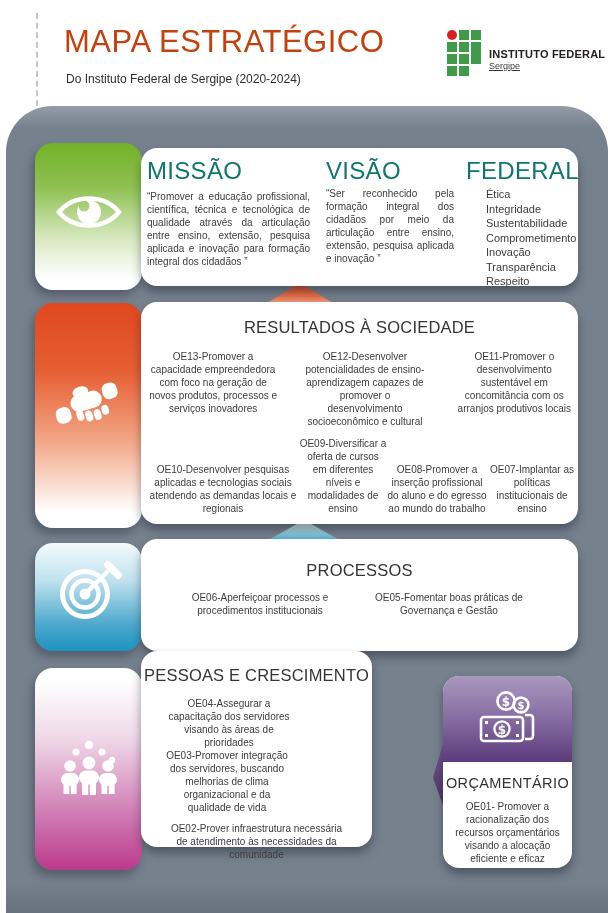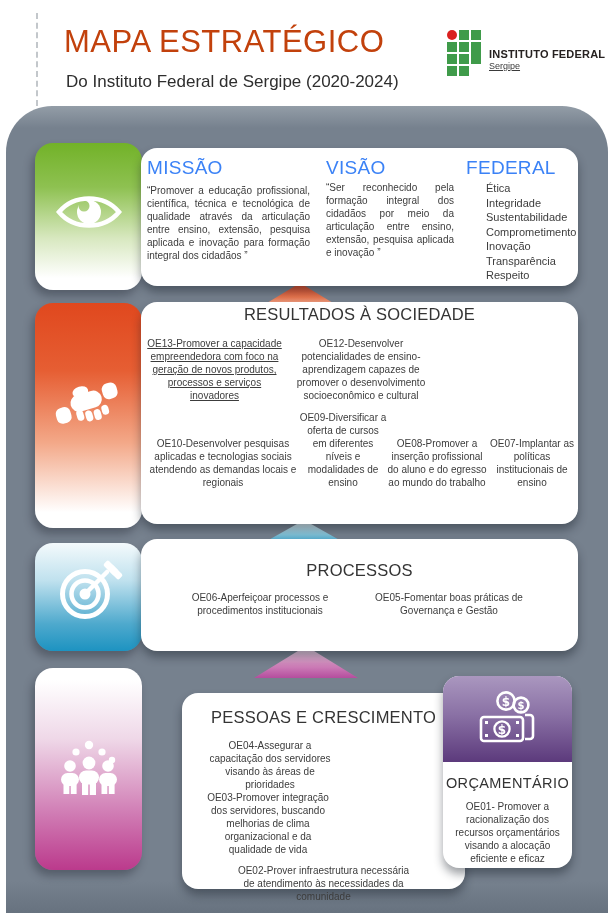--- a/index.html
+++ b/index.html
@@ -2,21 +2,21 @@
 <html><head>
 <meta charset="utf-8">
 <style>
   html,body{margin:0;padding:0;background:#fff;}
   .page{position:relative;width:608px;height:913px;background:#fff;overflow:hidden;
         font-family:"Liberation Sans","DejaVu Sans",sans-serif;}
 
   
   .hdr-dash{position:absolute;left:36px;top:13px;height:93px;border-left:2px dashed #c3c7cb;}
   .title{position:absolute;left:64px;top:24px;font-size:31px;letter-spacing:.5px;color:#c2410c;font-weight:400;}
-  .subtitle{position:absolute;left:66px;top:72px;font-size:17px;color:#2e2e2e;}
+  .subtitle{position:absolute;left:66px;top:72px;font-size:12px;color:#2e2e2e;}
   .logo{position:absolute;left:447px;top:30px;display:flex;align-items:flex-end;gap:6px;}
   .logo-text{padding-bottom:5px;}
   .logo-name{font-size:11px;font-weight:bold;color:#262120;letter-spacing:.2px;}
   .logo-region{font-size:9px;color:#3a3a3a;margin-top:1px;text-decoration:underline;}
 
   
   .gray-bg{position:absolute;left:6px;top:106px;width:602px;height:807px;border-radius:46px 46px 0 0;
            background:linear-gradient(180deg,#939da7 0px,#76818e 22px,#76818e 96%,#67727f 100%);}
 
   
@@ -31,40 +31,40 @@
           background:linear-gradient(180deg,#f4fafc 0%,#bfe1ee 35%,#4ea9cd 75%,#1d93c1 100%);}
   .b-pink{top:668px;height:202px;
           background:linear-gradient(180deg,#ffffff 6%,#efd8e8 35%,#d07cb4 72%,#bb3a8c 100%);}
 
   
   .card{position:absolute;background:#fff;border-radius:16px;z-index:2;
         box-shadow:0 6px 10px rgba(22,28,38,.42);}
   .card1{left:141px;top:148px;width:437px;height:138px;}
   .card2{left:141px;top:302px;width:437px;height:222px;}
   .card3{left:141px;top:539px;width:437px;height:112px;}
-  .card4{left:141px;top:693px;width:283px;height:196px;margin-left:41px;}
+  .card4{left:141px;top:651px;width:231px;height:196px;}
   .card5{left:443px;top:676px;width:129px;height:192px;overflow:hidden;}
 
   
   .c1-wrap{display:flex;padding:9px 0 0 6px;}
   .col-missao{width:163px;margin-right:16px;}
   .col-visao{width:128px;margin-right:12px;}
   .col-valores{width:100px;}
-  .mvv-title{font-size:19px;color:#3b82f6;letter-spacing:.3px;}
+  .mvv-title{font-size:24px;color:#0f766e;letter-spacing:.3px;}
   .mvv-text{font-size:10px;color:#3c3c3c;line-height:1.3;text-align:justify;margin-top:5px;}
   .col-visao .mvv-text{margin-top:2px;}
   .vitem{font-size:11px;color:#3c3c3c;line-height:1.32;margin-left:20px;}
   .vlist{margin-top:2px;}
 
   
   .sec-title{text-align:center;font-size:16.5px;color:#343434;letter-spacing:.2px;}
   .oe{font-size:10px;color:#3c3c3c;line-height:1.3;text-align:center;}
-  .card2 .sec-title{padding-top:3px;}
+  .card2 .sec-title{padding-top:16px;}
   .r1{display:flex;margin-top:13px;padding-left:6px;}
-  .r1 .oe:nth-child(1){width:135px;margin-right:14px;text-decoration:underline;}
+  .r1 .oe:nth-child(1){width:135px;margin-right:22px;}
   .r1 .oe:nth-child(2){width:130px;margin-right:22px;}
   .r1 .oe:nth-child(3){width:130px;}
   .r2{display:flex;margin-top:9px;padding-left:6px;align-items:flex-end;}
   .r2 .oe:nth-child(1){width:152px;}
   .r2 .oe:nth-child(2){width:88px;}
   .r2 .oe:nth-child(3){width:100px;}
   .r2 .oe:nth-child(4){width:90px;}
   .card3 .sec-title{padding-top:22px;}
   .c3-row{display:flex;margin-top:11px;padding-left:49px;}
   .c3-row .oe:nth-child(1){width:140px;margin-right:44px;}
@@ -225,20 +225,21 @@
         </div>
       </div>
     </div>
   </div>
 
   <div class="card card2">
     <div class="sec-title">RESULTADOS À SOCIEDADE</div>
     <div class="r1">
       <div class="oe">OE13-Promover a capacidade empreendedora com foco na geração de novos produtos, processos e serviços inovadores</div>
       <div class="oe">OE12-Desenvolver potencialidades de ensino-aprendizagem capazes de promover o desenvolvimento socioeconômico e cultural</div>
+      <div class="oe">OE11-Promover o desenvolvimento sustentável em concomitância com os arranjos produtivos locais</div>
     </div>
     <div class="r2">
       <div class="oe">OE10-Desenvolver pesquisas aplicadas e tecnologias sociais atendendo as demandas locais e regionais</div>
       <div class="oe">OE09-Diversificar a oferta de cursos em diferentes níveis e modalidades de ensino</div>
       <div class="oe">OE08-Promover a inserção profissional do aluno e do egresso ao mundo do trabalho</div>
       <div class="oe">OE07-Implantar as políticas institucionais de ensino</div>
     </div>
   </div>
 
   <div class="card card3">

